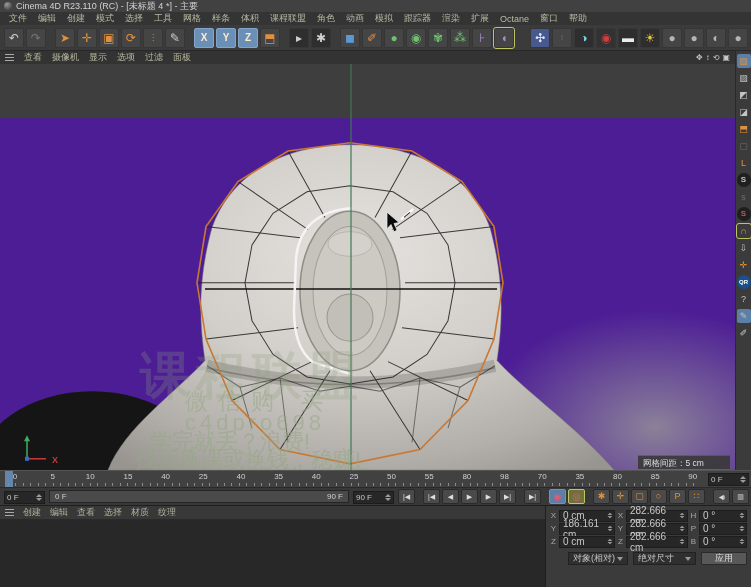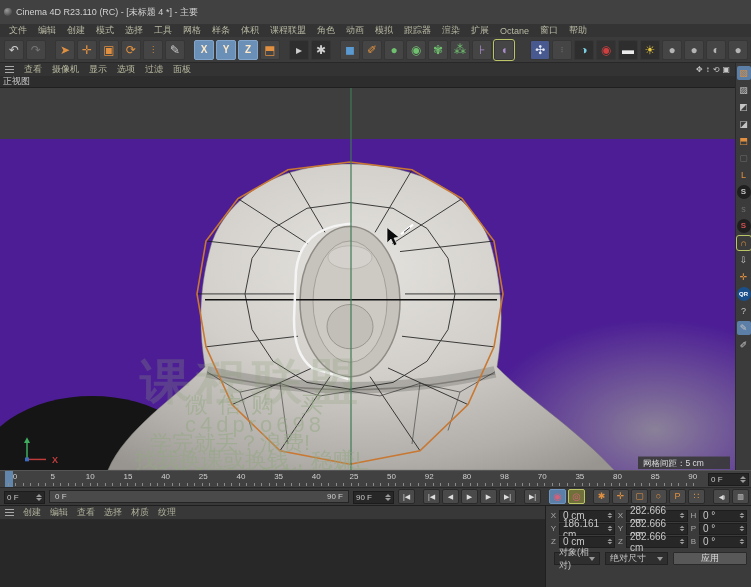--- a/index.html
+++ b/index.html
@@ -2,21 +2,21 @@
 <html><head>
 <meta charset="utf-8">
 <style>
   *{box-sizing:border-box;margin:0;padding:0}
   html,body{width:751px;height:587px;overflow:hidden;background:#1d1d1d;
     font-family:"Liberation Sans","DejaVu Sans",sans-serif;font-size:9px;color:#c8c8c8;
     -webkit-font-smoothing:antialiased}
   .app{display:flex;flex-direction:column;width:751px;height:587px}
 
   
-  .titlebar{height:12px;background:#414141;display:flex;align-items:center;gap:4px;padding:12px 4px;color:#d2d2d2;flex:0 0 auto}
+  .titlebar{height:12px;background:#414141;display:flex;align-items:center;gap:4px;padding:0 4px;color:#d2d2d2;flex:0 0 auto}
   .appicon{width:8px;height:8px;border-radius:50%;background:radial-gradient(circle at 35% 30%,#9a9a9a,#2e2e2e)}
   .menubar{height:13px;background:#343434;display:flex;align-items:center;gap:11px;padding:0 9px;color:#b9b9a4;flex:0 0 auto}
   .menubar .m{cursor:default;white-space:nowrap}
 
   
   .toolbar{height:26px;background:#3b3b3b;display:flex;align-items:center;gap:2px;padding:0 4px;border-bottom:1px solid #282828;flex:0 0 auto}
   .ic{width:20px;height:20px;display:flex;align-items:center;justify-content:center;font-size:12px;line-height:1;
       color:#cfcfcf;background:#454545;border:1px solid #363636;border-radius:2px;flex:0 0 auto}
   .ic.sep{width:5px;background:transparent;border:none}
   .ic.dim{color:#767676}
@@ -92,21 +92,21 @@
   .chead .h2{width:70px;padding-left:10px}
   .chead .h3{flex:1;padding-left:12px}
   .crow{display:flex;align-items:center;gap:2px;height:13px}
   .clab{width:7px;color:#a8a8a8;text-align:center;font-size:8px}
   .cin{background:#272727;border:1px solid #1d1d1d;height:12px;display:flex;align-items:center;justify-content:space-between;padding:0 1px 0 3px;font-size:10px;color:#c8c8c8}
   .cin.w1{width:56px}.cin.w2{width:62px}.cin.w3{flex:1}
   .cin .st{transform:scale(.8)}
   .cfoot{display:flex;gap:5px;margin-top:2px;align-items:center}
   .dd{background:#2f2f2f;border:1px solid #222;height:13px;display:flex;align-items:center;justify-content:space-between;padding:0 4px;color:#c4c4c4}
   .dd .car{width:0;height:0;border-left:3px solid transparent;border-right:3px solid transparent;border-top:4px solid #999}
-  .dd.d1{width:46px;margin-left:4px}.dd.d2{width:63px}
+  .dd.d1{width:60px;margin-left:18px}.dd.d2{width:63px}
   .apply{flex:1;background:#585858;border:1px solid #2a2a2a;border-radius:1px;height:13px;display:flex;align-items:center;justify-content:center;color:#dcdcdc}
 </style>
 </head>
 <body>
 
 <div class="app">
 
   <div class="titlebar">
     <span class="appicon"></span>
     <span>Cinema 4D R23.110 (RC) - [未标题 4 *] - 主要</span>
@@ -188,21 +188,20 @@
             <span class="m">过滤</span>
             <span class="m">面板</span>
           </span>
         <span class="vp-corner">
             <span>✥</span>
             <span>↕</span>
             <span>⟲</span>
             <span>▣</span>
           </span>
       </div>
-      <div class="vp-label">正视图</div>
 
       <div class="canvas">
         <svg viewBox="0 0 735 397" preserveAspectRatio="none">
           <defs>
             <radialGradient id="bodyG" cx="0.5" cy="0.33" r="0.8">
               <stop offset="0" stop-color="#e4e2de"></stop>
               <stop offset="0.45" stop-color="#d2cfca"></stop>
               <stop offset="0.8" stop-color="#b2afaa"></stop>
               <stop offset="1" stop-color="#989590"></stop>
             </radialGradient>
@@ -301,21 +300,21 @@
         <span class="tick">5</span>
         <span class="tick">10</span>
         <span class="tick">15</span>
         <span class="tick">40</span>
         <span class="tick">25</span>
         <span class="tick">40</span>
         <span class="tick">35</span>
         <span class="tick">40</span>
         <span class="tick">25</span>
         <span class="tick">50</span>
-        <span class="tick">92</span>
+        <span class="tick">55</span>
         <span class="tick">80</span>
         <span class="tick">98</span>
         <span class="tick">70</span>
         <span class="tick">35</span>
         <span class="tick">80</span>
         <span class="tick">85</span>
         <span class="tick">90</span>
       </div>
     <span class="spin">
       <span class="val">0 F</span>

